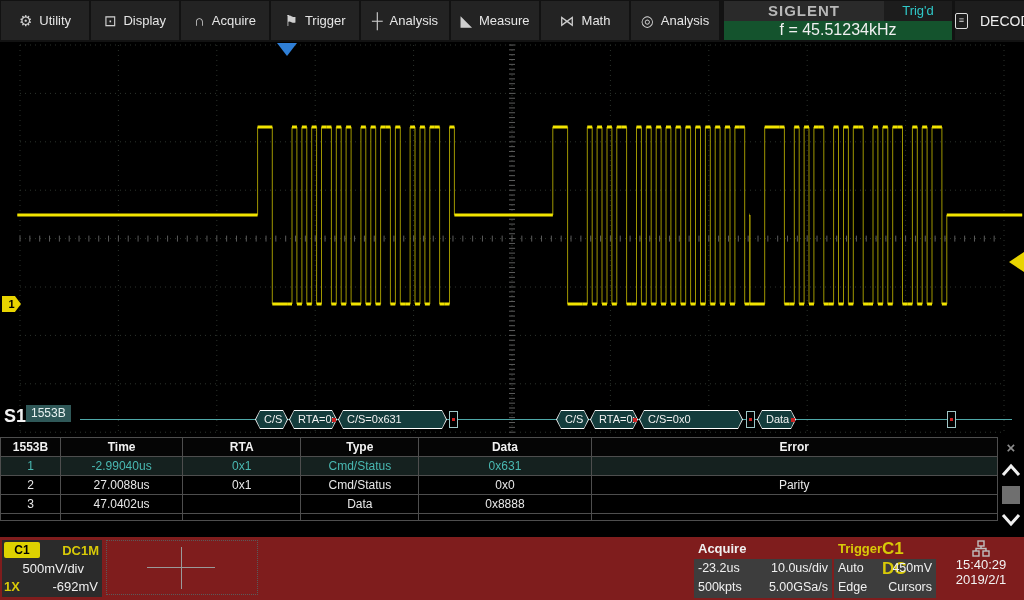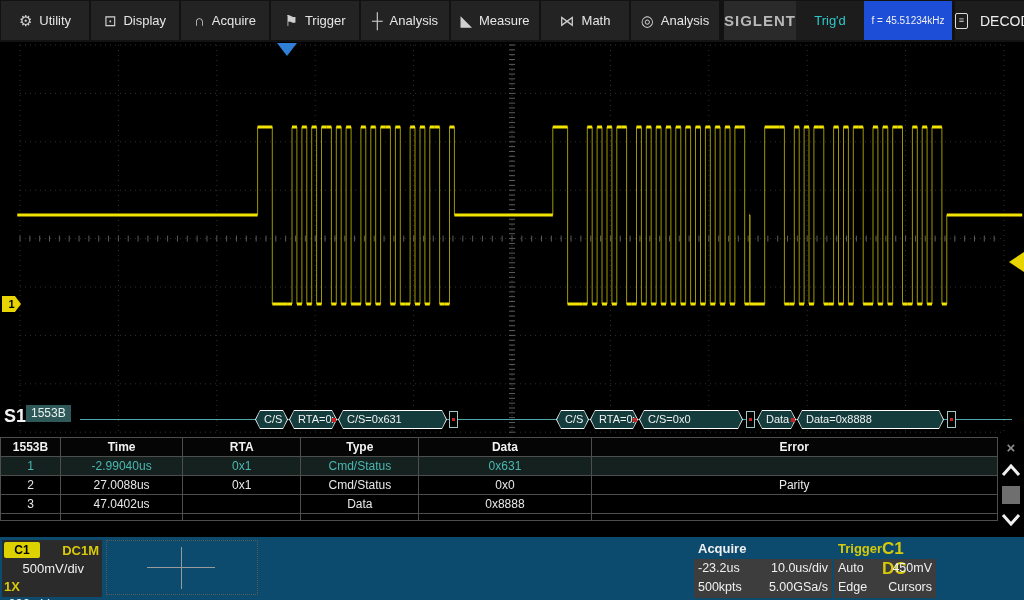--- a/index.html
+++ b/index.html
@@ -7,27 +7,27 @@
     font-family:"Liberation Sans", sans-serif; }
   #screen { position:relative; width:1024px; height:600px; background:#000; }
 
   
   #menubar { position:absolute; left:0; top:0; width:1024px; height:42px;
     background:#121212; display:flex; align-items:stretch; }
   .menu-item { flex:0 0 88px; margin:1px 1px 2px 1px; background:#232323;
     display:flex; align-items:center; justify-content:center; gap:7px;
     color:#e6e6e6; font-size:13px; cursor:default; }
   .menu-item .mi-icon { color:#cfcfcf; font-size:15px; line-height:1; }
-  #logo-block { flex:0 0 228px; margin:1px 1px 2px 4px; display:flex; flex-direction:row; }
+  #logo-block { flex:0 0 228px; margin:1px 1px 2px 4px; display:flex; flex-direction:column; }
   #logo-row { flex:1; display:flex; }
   #logo-text { flex:1; background:#2a2a2a; color:#b8b8b8; font-weight:bold;
     font-size:15px; letter-spacing:1px; display:flex; align-items:center; justify-content:center; }
   #trig-status { flex:0 0 68px; background:#1c1c1c; color:#2fc8c8; font-size:13px;
     display:flex; align-items:center; justify-content:center; }
-  #freq-row { flex:1; background:#1d4ed8; color:#f0f0f0; font-size:10px;
+  #freq-row { flex:1; background:#14532d; color:#f0f0f0; font-size:16px;
     display:flex; align-items:center; justify-content:center; }
   #decode-btn { flex:1; margin:1px 2px 2px 2px; background:#1d1d1d; display:flex;
     align-items:center; justify-content:center; gap:12px; color:#efefef; font-size:14px; }
   .doc-icon { width:13px; height:16px; border:1.5px solid #ddd; border-radius:2px;
     color:#ddd; font-size:9px; line-height:13px; text-align:center; }
 
   
   #wavearea { position:absolute; left:0; top:42px; width:1024px; height:395px; background:#000; }
   #wavesvg { position:absolute; left:0; top:0; }
   #trig-pos-marker { position:absolute; left:277px; top:1px; width:0; height:0;
@@ -66,29 +66,29 @@
   #decode-table tr.stub td { height:7px; }
   #tbl-scroll { position:absolute; left:998px; top:437px; width:26px; height:96px; background:#000; }
   #tbl-close { position:absolute; left:2px; top:2px; width:22px; height:18px; color:#8d8d8d;
     font-size:15px; font-weight:bold; text-align:center; line-height:18px; }
   .scr-btn { position:absolute; left:1px; width:24px; height:26px; display:flex;
     align-items:center; justify-content:center; }
   #scr-up { top:20px; } #scr-dn { top:70px; }
   #scr-thumb { position:absolute; left:4px; top:49px; width:18px; height:18px; background:#6f6f6f; }
 
   
-  #statusbar { position:absolute; left:0; top:537px; width:1024px; height:63px; background:#0c4a6e; }
+  #statusbar { position:absolute; left:0; top:537px; width:1024px; height:63px; background:#7f1d1d; }
   #ch1-panel { position:absolute; left:2px; top:3px; width:100px; height:57px; background:#2b2b2b;
     font-size:13px; color:#f0f0f0; }
   #ch1-row1 { display:flex; justify-content:space-between; align-items:center; height:19px; padding:1px 3px 0 2px; }
   #ch1-badge { background:#ddd200; color:#000; font-weight:bold; font-size:12px;
     width:36px; text-align:center; border-radius:2px; height:16px; line-height:16px; }
   .yellow { color:#d8ca08; font-weight:bold; }
   #ch1-row2 { text-align:right; padding:0 18px; height:19px; line-height:19px; }
-  #ch1-row3 { display:flex; justify-content:space-between; padding:0 4px 0 2px; height:19px; line-height:17px;flex-direction:column; }
+  #ch1-row3 { display:flex; justify-content:space-between; padding:0 4px 0 2px; height:19px; line-height:17px; }
   #cross-box { position:absolute; left:106px; top:3px; width:152px; height:55px; border:1px dotted #5a5a5a; }
   .cross-h { position:absolute; left:40px; top:26px; width:68px; height:1px; background:#9a9a9a; }
   .cross-v { position:absolute; left:74px; top:6px; width:1px; height:42px; background:#9a9a9a; }
 
   .info-panel { position:absolute; top:2px; height:59px; font-size:12.5px; color:#f0f0f0; }
   #timebase-panel { left:694px; width:138px; }
   #trigger-panel { left:834px; width:102px; }
   .ip-head { height:20px; line-height:20px; padding:0 4px; display:flex; justify-content:space-between; }
   .ip-head .t { font-weight:bold; font-size:13px; }
   .ip-body { background:#3d3d3d; height:39px; }
@@ -494,23 +494,20 @@
           <div class="bubble-dot"></div>
         </div>
         <div class="bubble" style="left: 639px; width: 104px;">
           <div class="bubble-in">C/S=0x0</div>
         </div>
         <div class="err-marker" style="left: 746px;"></div>
         <div class="bubble" style="left: 757px; width: 39px;">
           <div class="bubble-in">Data</div>
           <div class="bubble-dot"></div>
         </div>
-        <div class="bubble" style="left: 797px; width: 147px;">
-          <div class="bubble-in">Data=0x8888</div>
-        </div>
         <div class="err-marker" style="left: 947px;"></div>
       </div>
   </div>
 
   <table id="decode-table">
     <colgroup id="tbl-cols">
         <col style="width: 60px;">
         <col style="width: 122px;">
         <col style="width: 118px;">
         <col style="width: 118px;">
@@ -620,14 +617,24 @@
           <span>Auto</span>
           <span>450mV</span>
         </div>
         <div class="ip-row">
           <span>Edge</span>
           <span>Cursors</span>
         </div>
       </div>
     </div>
 
+    <div id="clock-panel">
+      <svg id="net-icon" width="18" height="17" viewBox="0 0 18 17">
+        <rect x="6" y="1" width="6" height="5" fill="none" stroke="#c0c0c0" stroke-width="1.4"></rect>
+        <rect x="1" y="11" width="6" height="5" fill="none" stroke="#c0c0c0" stroke-width="1.4"></rect>
+        <rect x="11" y="11" width="6" height="5" fill="none" stroke="#c0c0c0" stroke-width="1.4"></rect>
+        <path d="M9 6 V8.5 M4 11 V8.5 H14 V11" fill="none" stroke="#c0c0c0" stroke-width="1.4"></path>
+      </svg>
+      <div>15:40:29</div>
+      <div>2019/2/1</div>
+    </div>
   </div>
 </div>
 
 </body></html>

